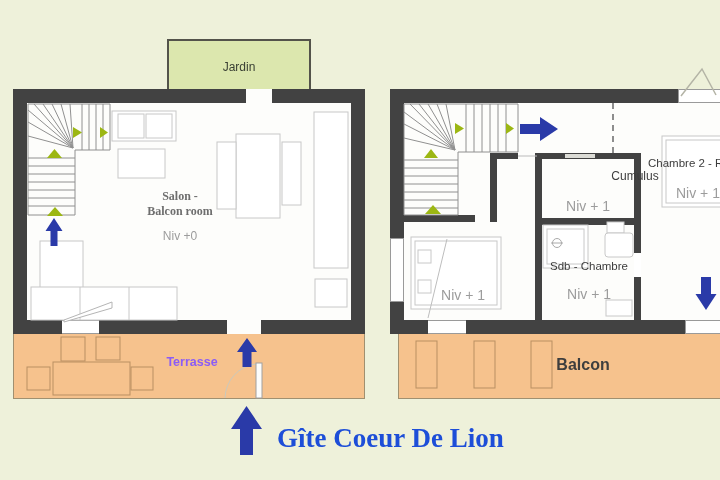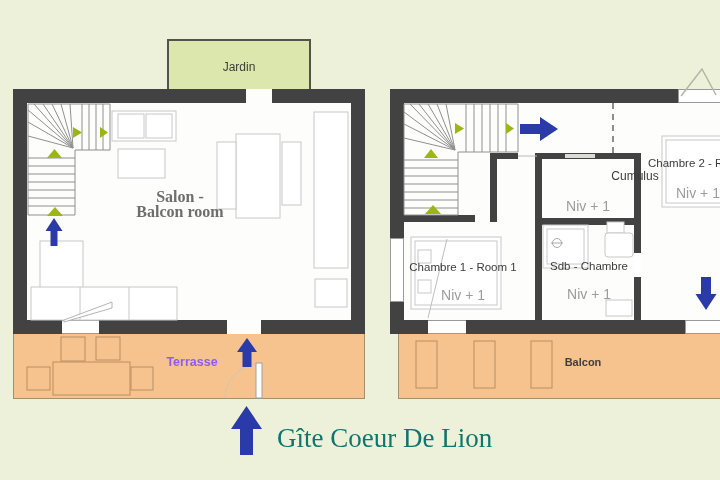--- a/index.html
+++ b/index.html
@@ -25,26 +25,26 @@
   .window{background:#ffffff;border:1px solid #9a9a9a;box-sizing:border-box;}
   .sill{background:#ffffff;border-top:1px solid #9a9a9a;border-bottom:1px solid #9a9a9a;box-sizing:border-box;}
   
   .iw{background:#424242;}
   .iw-light{background:#dcdcd6;}
   .dashed-part{left:612px;top:103px;height:50px;width:0;border-left:2px dashed #8d8d8d;}
   
   .lbl{color:#3c3c3c;font-size:11.5px;text-align:center;white-space:nowrap;}
   .lvl{color:#9c9c9c;font-size:14px;text-align:center;white-space:nowrap;}
   .salon{font-family:"Liberation Serif","DejaVu Serif",serif;font-weight:bold;
-    color:#6e6e6e;font-size:16px;line-height:15px;text-align:center;}
+    color:#6e6e6e;font-size:12px;line-height:15px;text-align:center;}
   .terrace-lbl{font-size:12.5px;font-weight:600;color:#8b5cf6;text-align:center;}
-  .balcony-lbl{font-size:11px;font-weight:600;color:#3e3e3e;text-align:center;}
+  .balcony-lbl{font-size:16px;font-weight:600;color:#3e3e3e;text-align:center;}
   .cumulus-lbl{font-size:12px;color:#3c3c3c;text-align:center;}
-  .title{font-family:"Liberation Serif","DejaVu Serif",serif;font-weight:normal;
-    font-size:27px;color:#0f766e;white-space:nowrap;}
+  .title{font-family:"Liberation Serif","DejaVu Serif",serif;font-weight:bold;
+    font-size:27px;color:#1d4ed8;white-space:nowrap;}
   svg{position:absolute;left:0;top:0;pointer-events:none;}
 </style>
 </head>
 <body>
 
 <div id="canvas">
 
   <div class="abs garden">
     <span class="garden-label">Jardin</span>
   </div>
@@ -160,28 +160,28 @@
       <polygon points="558,129 540,117 540,124 520,124 520,134 540,134 540,141"></polygon>
       <polygon points="706,310 695.5,294 701,294 701,277 711,277 711,294 716.5,294"></polygon>
       <polygon points="246.5,406 262,429 253,429 253,455 240,455 240,429 231,429"></polygon>
     </g>
   </svg>
 
   <div class="abs salon" style="left:115px;top:189px;width:130px;">
     <span>Salon -</span><br>
     <span>Balcon room</span>
   </div>
+  <div class="abs lvl" style="left:115px;top:229px;width:130px;font-size:12px;">Niv +0</div>
 
   <div class="abs terrace-lbl" style="left:142px;top:355px;width:100px;">Terrasse</div>
   <div class="abs balcony-lbl" style="left:535px;top:356px;width:96px;">Balcon</div>
 
   <div class="abs cumulus-lbl" style="left:542px;top:169px;width:92px;margin-left:47px;">Cumulus</div>
   <div class="abs lvl" style="left:542px;top:198px;width:92px;">Niv + 1</div>
 
-  <div class="abs lbl" style="left:398px;top:261px;width:130px;">Chambre 1 - Room 1</div>
   <div class="abs lvl" style="left:398px;top:287px;width:130px;">Niv + 1</div>
 
   <div class="abs lbl" style="left:538px;top:260px;width:102px;">Sdb - Chambre</div>
   <div class="abs lvl" style="left:538px;top:286px;width:102px;">Niv + 1</div>
 
   <div class="abs lbl" style="left:648px;top:157px;text-align:left;">Chambre 2 - R</div>
   <div class="abs lvl" style="left:676px;top:185px;text-align:left;">Niv + 1</div>
 
   <div class="abs title" style="left:277px;top:423px;">Gîte Coeur De Lion</div>
 </div>

